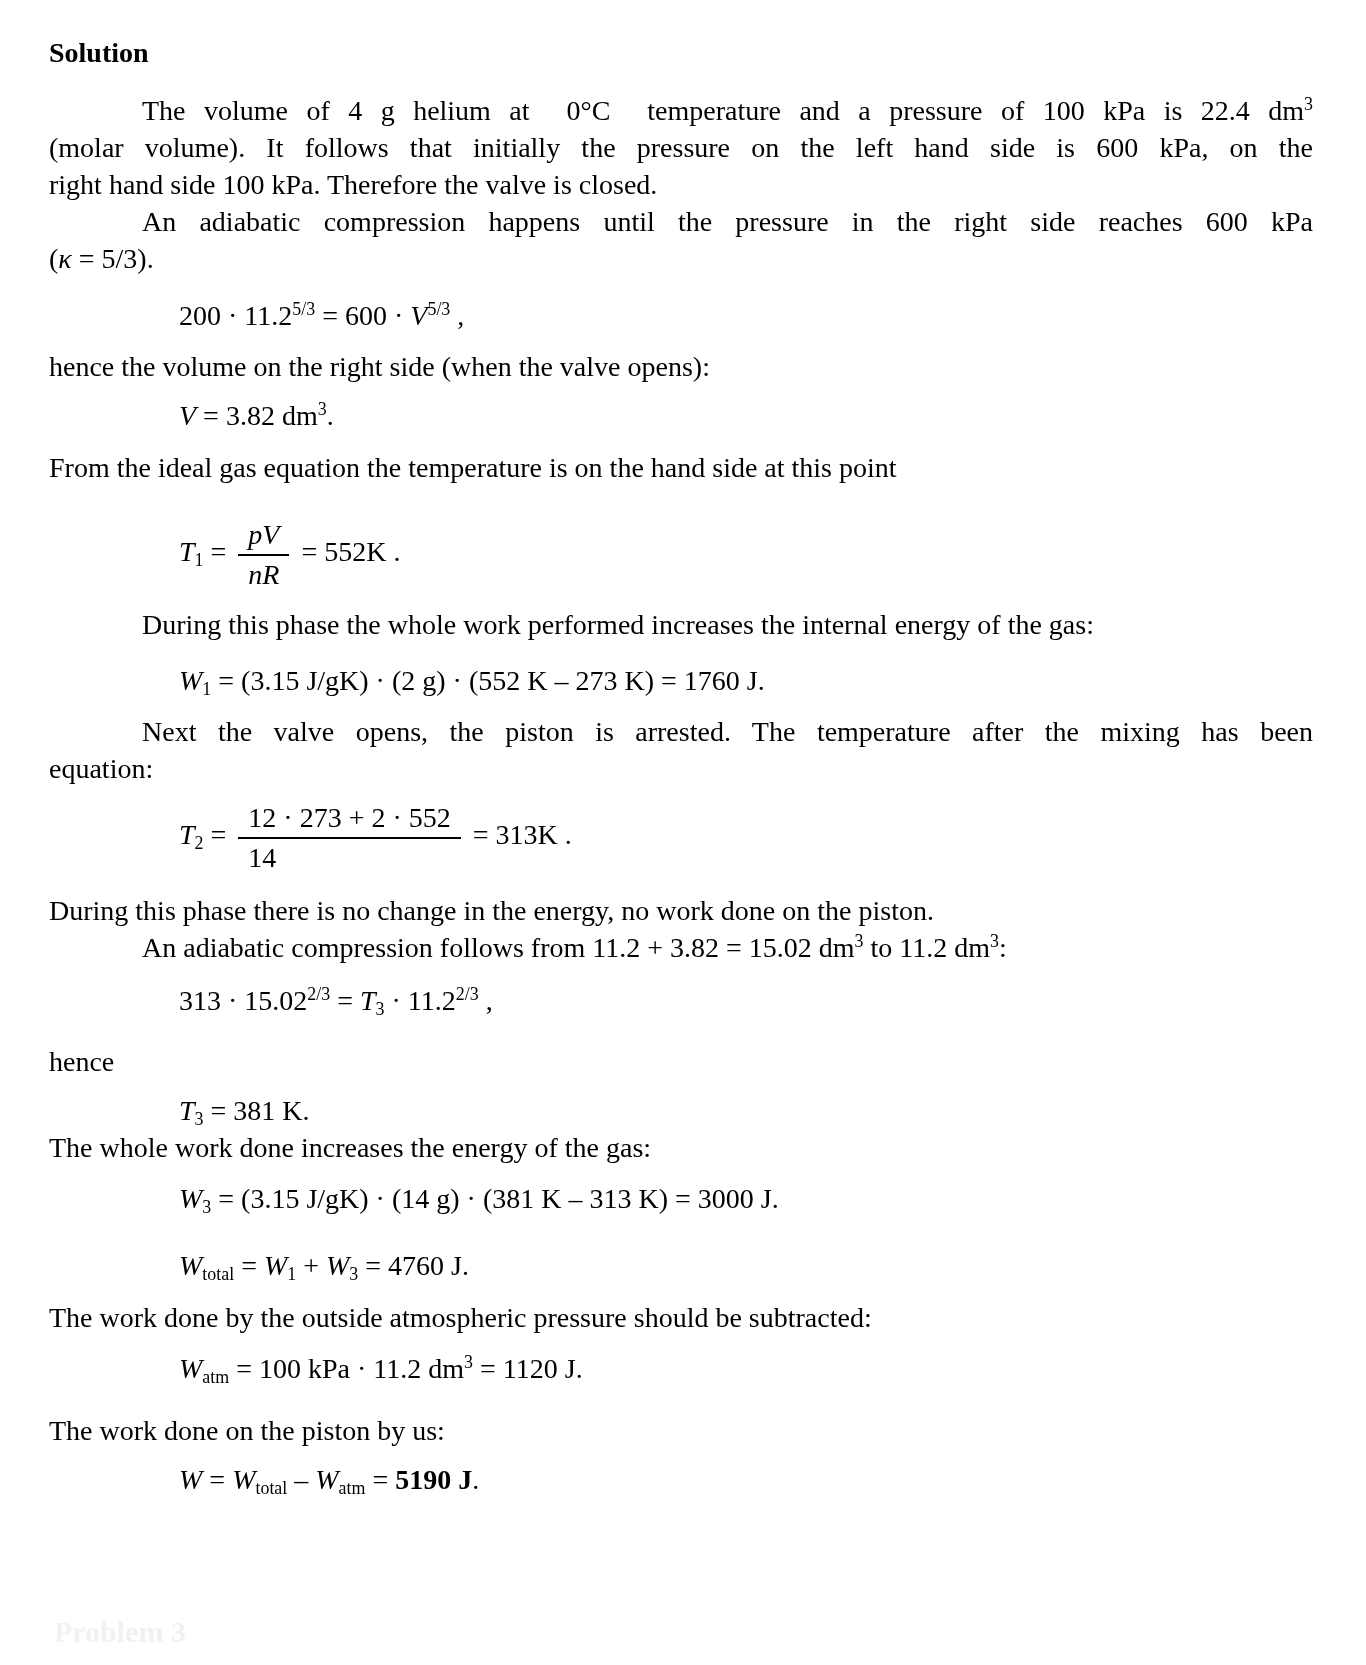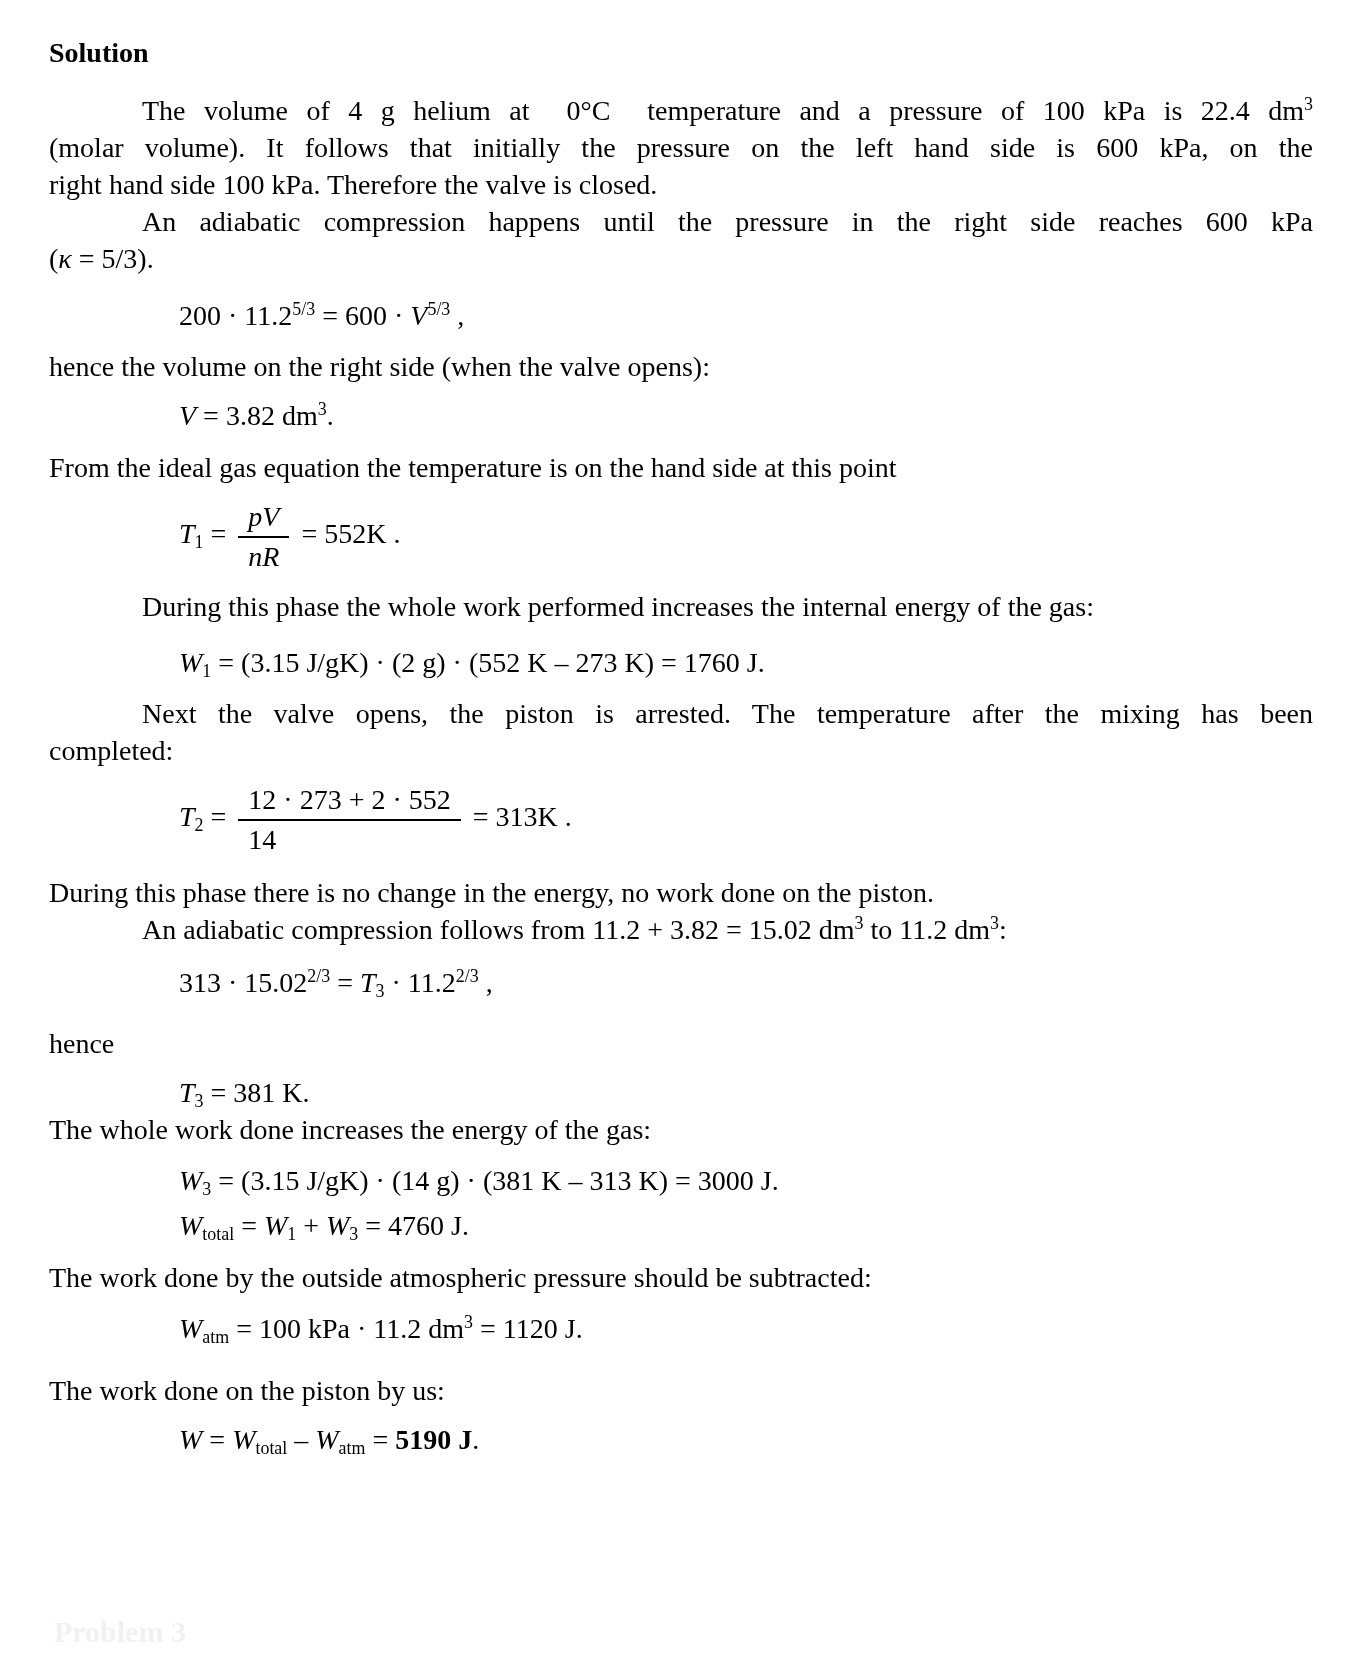--- a/index.html
+++ b/index.html
@@ -57,50 +57,50 @@
   </div>
 
   <div class="eq" style="margin-top:20px"><span>200 · 11.2</span><span class="sup">5/3</span><span> = 600 · </span><span class="v">V</span><span class="sup">5/3</span><span> ,</span></div>
 
   <div class="line" style="margin-top:14px"><span>hence the volume on the right side (when the valve opens):</span></div>
 
   <div class="eq" style="margin-top:12px"><span class="v">V</span><span> = 3.82 dm</span><span class="sup">3</span><span>.</span></div>
 
   <div class="line" style="margin-top:15px"><span>From the ideal gas equation the temperature is on the hand side at this point</span></div>
 
-  <div class="eq" style="margin-top:14px"><span class="v">T</span><span class="sub">1</span><span> = </span><span class="frac"><span class="num v">pV</span><span class="den v">nR</span></span><span> = 552K .</span></div>
+  <div class="eq" style="margin-top:32px"><span class="v">T</span><span class="sub">1</span><span> = </span><span class="frac"><span class="num v">pV</span><span class="den v">nR</span></span><span> = 552K .</span></div>
 
   <div class="line ind" style="margin-top:14px"><span>During this phase the whole work performed increases the internal energy of the gas:</span></div>
 
   <div class="eq" style="margin-top:19px"><span class="v">W</span><span class="sub">1</span><span> = (3.15 J/gK) · (2 g) · (552 K – 273 K) = 1760 J.</span></div>
 
   <div style="margin-top:14px">
     <div class="line ind jl"><span>Next the valve opens, the piston is arrested. The temperature after the mixing has been</span></div>
-    <div class="line"><span>completed:</span></div>
+    <div class="line"><span>equation:</span></div>
   </div>
 
   <div class="eq" style="margin-top:14px"><span class="v">T</span><span class="sub">2</span><span> = </span><span class="frac"><span class="num">12 · 273 + 2 · 552</span><span class="den">14</span></span><span> = 313K .</span></div>
 
   <div style="margin-top:17px">
     <div class="line"><span>During this phase there is no change in the energy, no work done on the piston.</span></div>
     <div class="line ind"><span>An adiabatic compression follows from 11.2 + 3.82 = 15.02 dm</span><span class="sup">3</span><span> to 11.2 dm</span><span class="sup">3</span><span>:</span></div>
   </div>
 
   <div class="eq" style="margin-top:16px"><span>313 · 15.02</span><span class="sup">2/3</span><span> = </span><span class="v">T</span><span class="sub">3</span><span> · 11.2</span><span class="sup">2/3</span><span> ,</span></div>
 
   <div class="line" style="margin-top:24px"><span>hence</span></div>
 
   <div class="eq" style="margin-top:12px"><span class="v">T</span><span class="sub">3</span><span> = 381 K.</span></div>
 
   <div class="line"><span>The whole work done increases the energy of the gas:</span></div>
 
   <div class="eq" style="margin-top:14px"><span class="v">W</span><span class="sub">3</span><span> = (3.15 J/gK) · (14 g) · (381 K – 313 K) = 3000 J.</span></div>
 
 
-  <div class="eq" style="margin-top:8px"><span class="v">W</span><span class="sub">total</span><span> = </span><span class="v">W</span><span class="sub">1</span><span> + </span><span class="v">W</span><span class="sub">3</span><span> = 4760 J.</span></div>
+  <div class="eq" style="margin-top:30px"><span class="v">W</span><span class="sub">total</span><span> = </span><span class="v">W</span><span class="sub">1</span><span> + </span><span class="v">W</span><span class="sub">3</span><span> = 4760 J.</span></div>
 
   <div class="line" style="margin-top:15px"><span>The work done by the outside atmospheric pressure should be subtracted:</span></div>
 
   <div class="eq" style="margin-top:14px"><span class="v">W</span><span class="sub">atm</span><span> = 100 kPa · 11.2 dm</span><span class="sup">3</span><span> = 1120 J.</span></div>
 
   <div class="line" style="margin-top:25px"><span>The work done on the piston by us:</span></div>
 
   <div class="eq" style="margin-top:12px"><span class="v">W</span><span> = </span><span class="v">W</span><span class="sub">total</span><span> – </span><span class="v">W</span><span class="sub">atm</span><span> = </span><span class="bold">5190 J</span><span>.</span></div>
 
   <div class="watermark">Problem 3</div>

